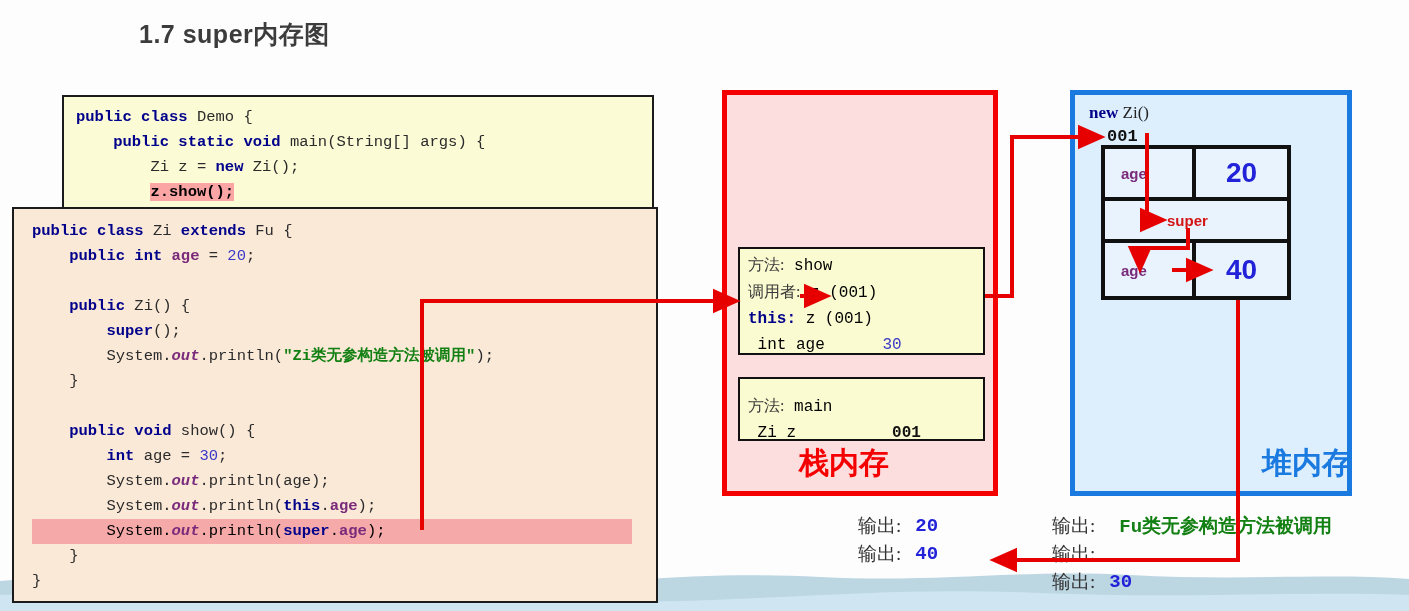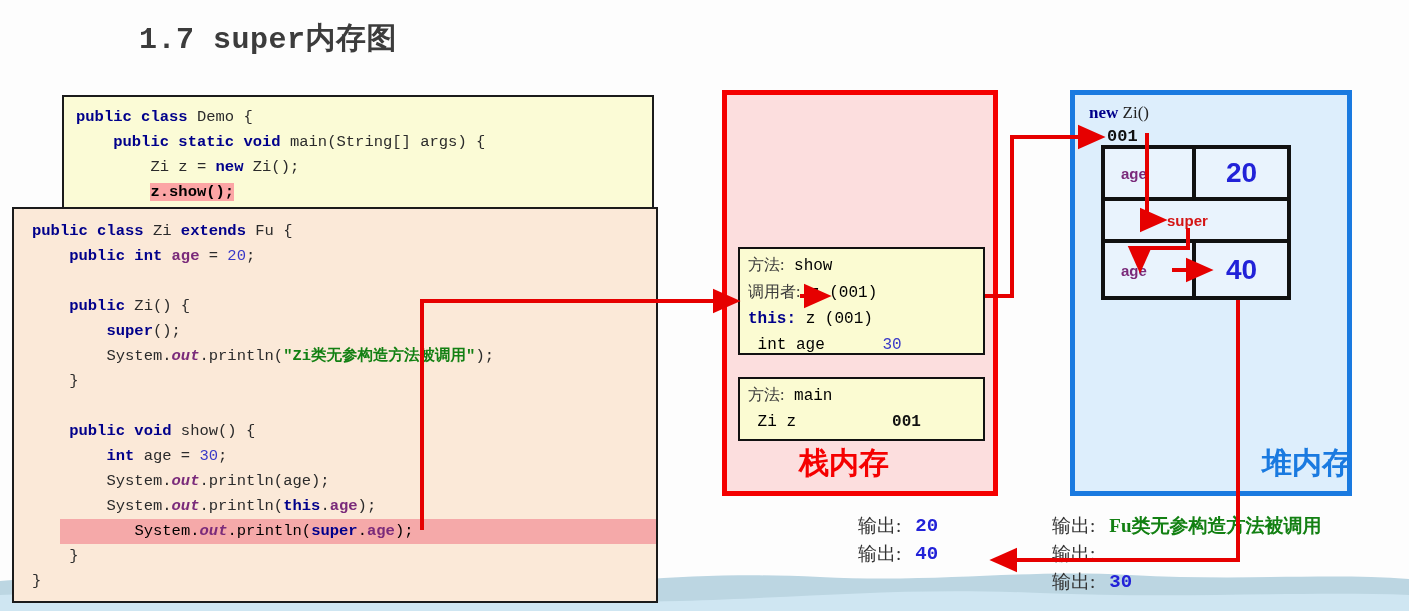--- a/index.html
+++ b/index.html
@@ -6,22 +6,22 @@
   body{
     width:1409px;height:611px;position:relative;overflow:hidden;
     background:#fdfdfd;
     font-family:"Liberation Sans", sans-serif;
   }
   
   .wave{position:absolute;left:0;bottom:0;width:1409px;height:46px;z-index:0;}
   
   .title{
     position:absolute;left:139px;top:18px;
-    font-size:30px;font-weight:bold;color:#3c3c3c;
-    letter-spacing:0.5px;white-space:nowrap;z-index:6;font-family:Liberation Mono, monospace;
+    font-size:25px;font-weight:bold;color:#3c3c3c;
+    letter-spacing:0.5px;white-space:nowrap;z-index:6;
   }
   
   .code-box{
     position:absolute;
     border:2px solid #1b1b1b;
     font-family:"Liberation Mono", monospace;
     font-size:15.5px;line-height:25px;
     white-space:pre;
     box-sizing:border-box;
     overflow:hidden;
@@ -34,35 +34,35 @@
     left:12px;top:207px;width:646px;height:396px;
     background:#fbe9d8;z-index:4;padding:10px 0 0 18px;
   }
   .kw{color:#00008b;font-weight:bold;}
   .pl{color:#2b2b2b;}
   .num{color:#3838c8;}
   .fld{color:#7a2a7a;font-weight:bold;}
   .str{color:#138013;font-weight:bold;}
   .it{font-style:italic;color:#7a2a7a;font-weight:bold;}
   .hl-peach{background:#fca5a5;font-weight:bold;}
-  .hl-pink{background:#f5a9a9;margin-left:28px;}
+  .hl-pink{background:#f5a9a9;}
   .hl-wide{display:inline-block;}
 
   
   #stack-region{
     position:absolute;left:722px;top:90px;width:276px;height:406px;
     background:#fcdede;border:5px solid #f50000;box-sizing:border-box;z-index:3;
   }
   .frame{
     position:absolute;background:#fbfbd2;border:2px solid #111;
     box-sizing:border-box;font-family:"Liberation Mono", monospace;
     font-size:16px;line-height:26px;white-space:pre;z-index:5;
   }
   #frame-show{left:738px;top:247px;width:247px;height:108px;padding:3px 0 0 8px;}
-  #frame-main{left:738px;top:377px;width:247px;height:64px;padding:3px 0 0 8px;}
+  #frame-main{left:738px;top:377px;width:247px;height:64px;padding:14px 0 0 8px;}
   .cn{font-family:"Liberation Serif", serif;color:#3a3a3a;}
   .bold-mono{font-weight:bold;color:#111;}
   #stack-label{
     position:absolute;left:722px;top:443px;width:244px;text-align:center;
     font-size:30px;font-weight:bold;color:#f50000;z-index:6;
     font-family:"Liberation Sans", sans-serif;
   }
 
   
   #heap-region{
@@ -112,21 +112,21 @@
   #out-left{left:858px;top:512px;}
   #out-right{left:1052px;top:512px;}
   .out-row{display:flex;align-items:center;height:28px;white-space:nowrap;}
   .out-key{
     font-family:"Liberation Serif", serif;font-size:19px;color:#333;margin-right:14px;
   }
   .out-num{
     font-family:"Liberation Mono", monospace;font-size:19px;font-weight:bold;color:#2222d8;
   }
   .out-cn{
-    font-family:Liberation Serif, serif;font-size:19px;font-weight:bold;color:#138013;
+    font-family:Liberation Mono, monospace;font-size:19px;font-weight:bold;color:#138013;margin-left:10px;
   }
 
   
   #arrows{position:absolute;left:0;top:0;width:1409px;height:611px;z-index:8;pointer-events:none;}
 </style>
 </head>
 <body>
 
 <svg class="wave" viewBox="0 0 1409 46" preserveAspectRatio="none">
   <path d="M0,16 C90,8 150,22 250,18 C350,14 420,26 520,22 C620,18 700,6 820,12 C940,18 1020,4 1130,10 C1240,16 1330,8 1409,14 L1409,46 L0,46 Z" fill="#bcd6e2"></path>

